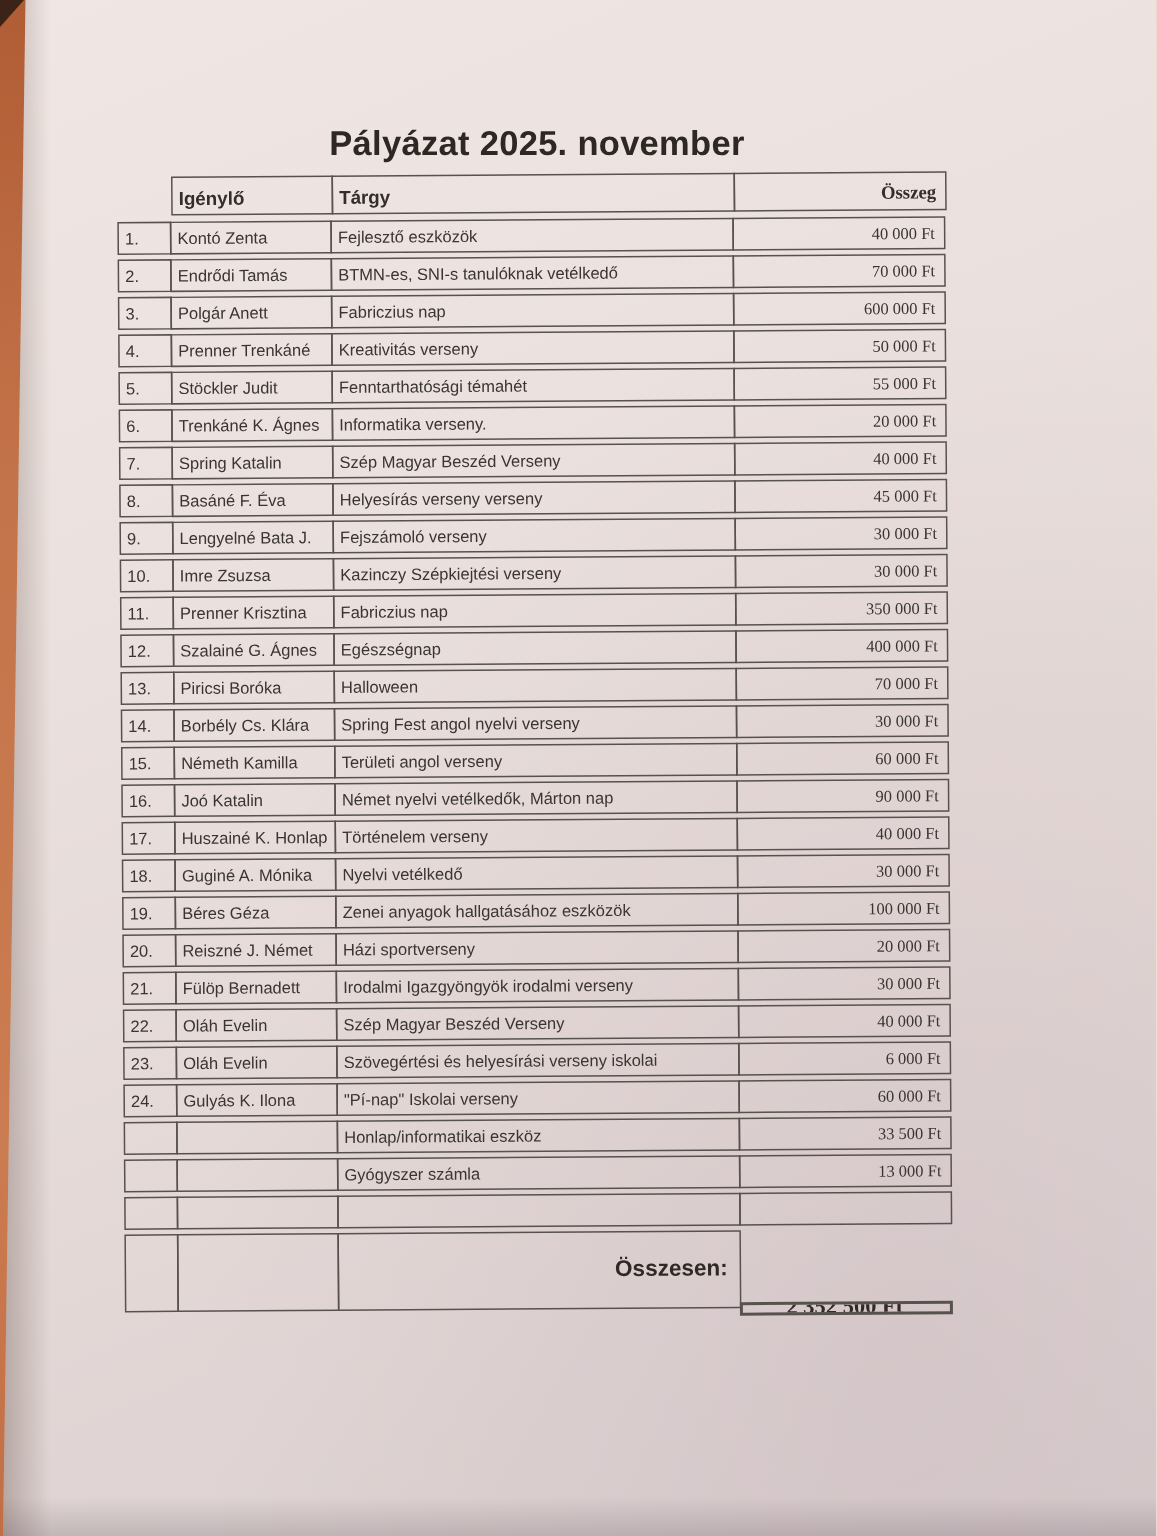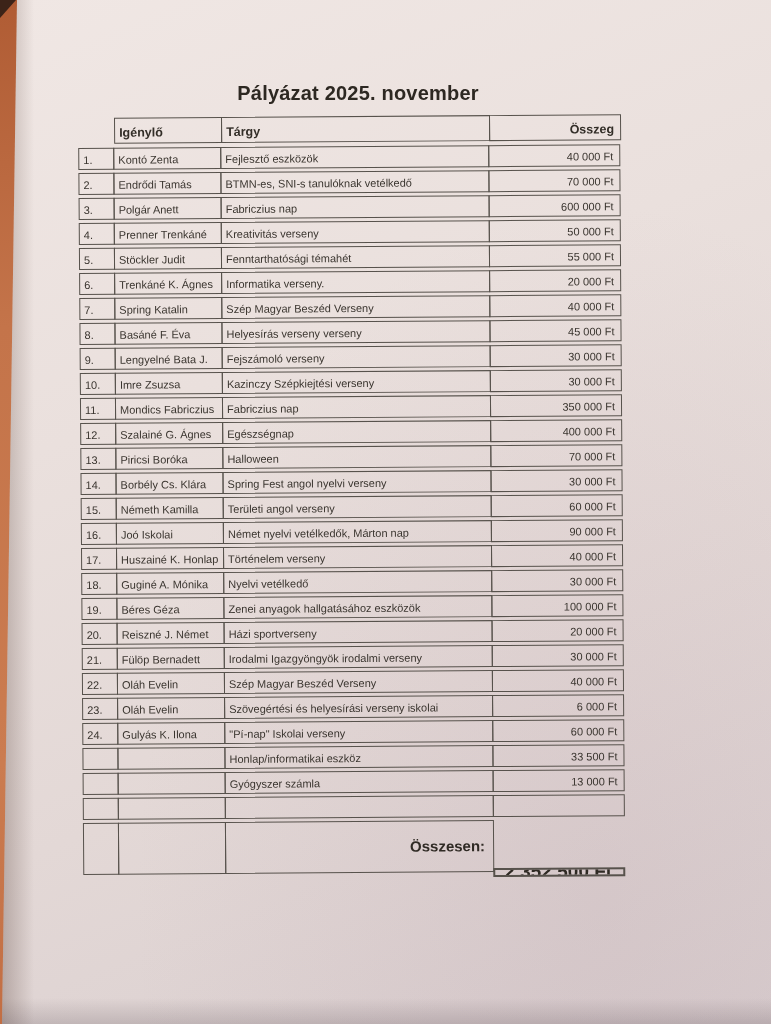--- a/index.html
+++ b/index.html
@@ -54,21 +54,21 @@
     inset: 0;
     filter: blur(0.22px);
   }
   .title {
     position: absolute;
     top: 82px;
     left: 78px;
     width: 560px;
     margin: 0;
     text-align: center;
-    font-size: 20px;
+    font-size: 23px;
     font-weight: bold;
     letter-spacing: 0.2px;
     color: #2d2822;
   }
   .table {
     position: absolute;
     top: 118px;
     left: 78px;
     width: 548px;
     transform: rotate(-0.4deg);
@@ -84,21 +84,21 @@
     font-size: 11px;
     color: #3a352f;
     overflow: hidden;
     white-space: nowrap;
     background: transparent;
   }
   .cell + .cell { margin-left: -1px; }
   .c-num  { width: 36px;  flex: none; }
   .c-name { width: 108px; flex: none; }
   .c-subj { width: 269px; flex: none; }
-  .c-amt  { width: 132px; flex: none; justify-content: flex-end; padding-right: 6px; }
+  .c-amt  { width: 142px; flex: none; justify-content: flex-end; padding-right: 6px; font-family: Liberation Serif, serif; }
   .header-row {
     margin-left: 36px;
     height: 26px;
     margin-bottom: 4px;
   }
   .header-row .cell {
     font-weight: bold;
     font-size: 12.5px;
     color: #332e28;
   }
@@ -108,21 +108,21 @@
   .total-label {
     justify-content: flex-end;
     font-weight: bold;
     font-size: 15px;
     color: #2f2a24;
     padding-right: 8px;
   }
   .total-value {
     justify-content: center;
     font-weight: bold;
-    font-size: 19px;
+    font-size: 15px;
     color: #2f2a24;
     border-width: 2px;
     margin-top: 48px;
   }
 </style>
 </head>
 <body>
 
 <div class="photo">
   <div class="corner-shadow"></div>
@@ -207,21 +207,21 @@
 
             <div class="row">
               <div class="cell c-num">10.</div>
               <div class="cell c-name">Imre Zsuzsa</div>
               <div class="cell c-subj">Kazinczy Szépkiejtési verseny</div>
               <div class="cell c-amt">30 000 Ft</div>
             </div>
 
             <div class="row">
               <div class="cell c-num">11.</div>
-              <div class="cell c-name">Mondics Fabriczius</div>
+              <div class="cell c-name">Prenner Krisztina</div>
               <div class="cell c-subj">Fabriczius nap</div>
               <div class="cell c-amt">350 000 Ft</div>
             </div>
 
             <div class="row">
               <div class="cell c-num">12.</div>
               <div class="cell c-name">Szalainé G. Ágnes</div>
               <div class="cell c-subj">Egészségnap</div>
               <div class="cell c-amt">400 000 Ft</div>
             </div>
@@ -242,21 +242,21 @@
 
             <div class="row">
               <div class="cell c-num">15.</div>
               <div class="cell c-name">Németh Kamilla</div>
               <div class="cell c-subj">Területi angol verseny</div>
               <div class="cell c-amt">60 000 Ft</div>
             </div>
 
             <div class="row">
               <div class="cell c-num">16.</div>
-              <div class="cell c-name">Joó Iskolai</div>
+              <div class="cell c-name">Joó Katalin</div>
               <div class="cell c-subj">Német nyelvi vetélkedők, Márton nap</div>
               <div class="cell c-amt">90 000 Ft</div>
             </div>
 
             <div class="row">
               <div class="cell c-num">17.</div>
               <div class="cell c-name">Huszainé K. Honlap</div>
               <div class="cell c-subj">Történelem verseny</div>
               <div class="cell c-amt">40 000 Ft</div>
             </div>

